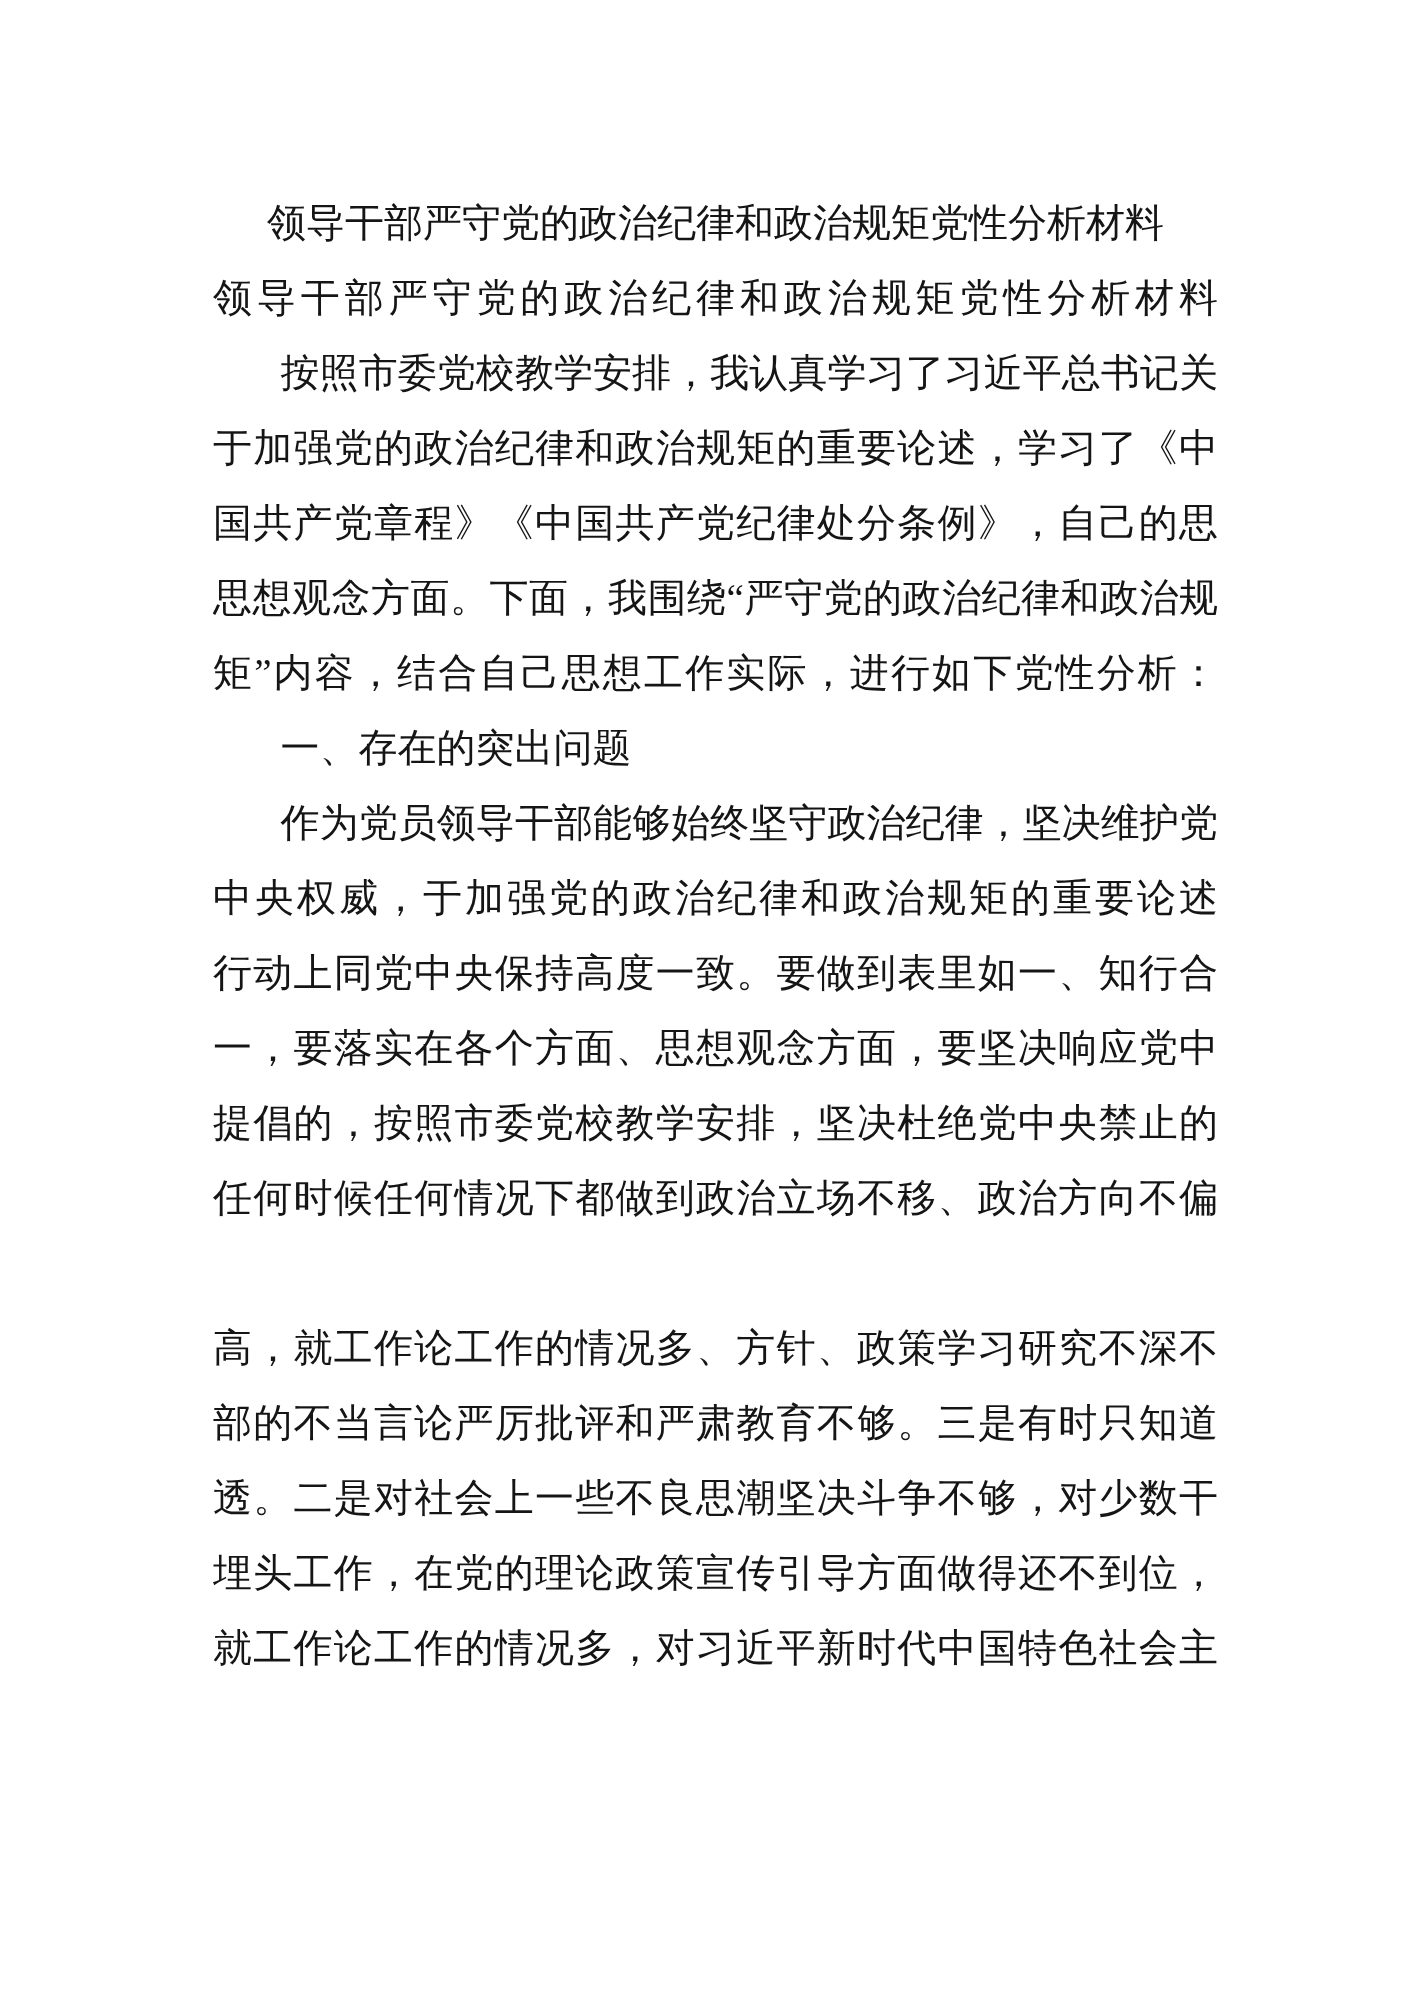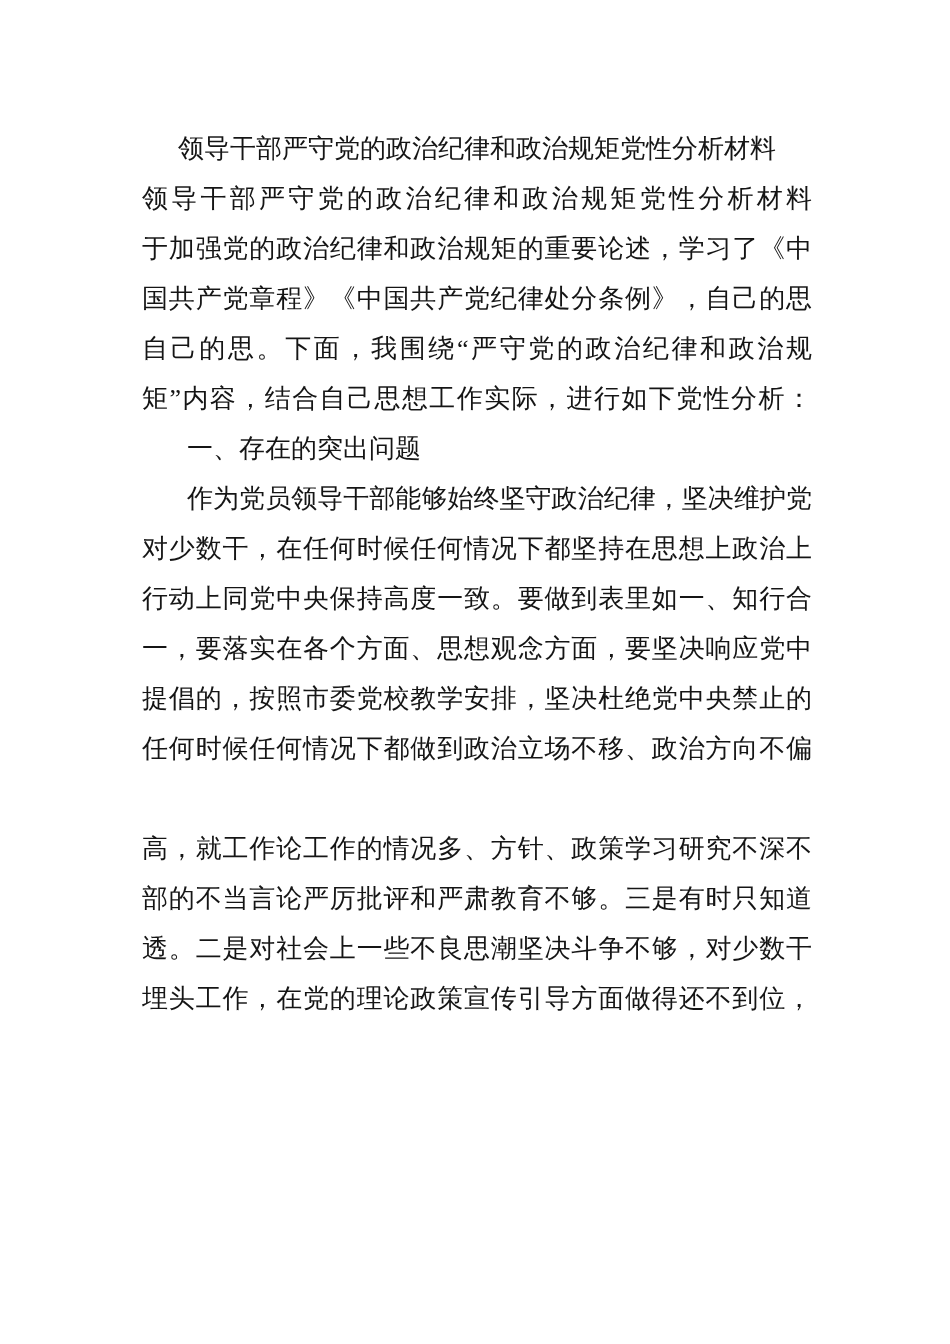--- a/index.html
+++ b/index.html
@@ -46,30 +46,32 @@
     
   }
 </style>
 </head>
 <body>
 
 <div class="page">
   <div class="doc" aria-label="领导干部严守党的政治纪律和政治规矩党性分析材料">
       <div class="line center">领导干部严守党的政治纪律和政治规矩党性分析材料</div>
       <div class="line fill">领导干部严守党的政治纪律和政治规矩党性分析材料</div>
+      <div class="line fill" style="text-indent: 45px;">按照市委党校教学安排，我认真学习了习近平总书记关</div>
       <div class="line fill">于加强党的政治纪律和政治规矩的重要论述，学习了《中</div>
       <div class="line fill">国共产党章程》《中国共产党纪律处分条例》，自己的思</div>
-      <div class="line fill">自己的思。下面，我围绕“严守党的政治纪律和政治规</div>
+      <div class="line fill">思想观念方面。下面，我围绕“严守党的政治纪律和政治规</div>
       <div class="line fill">矩”内容，结合自己思想工作实际，进行如下党性分析：</div>
       <div class="line left" style="text-indent: 45px;">一、存在的突出问题</div>
       <div class="line fill" style="text-indent: 45px;">作为党员领导干部能够始终坚守政治纪律，坚决维护党</div>
-      <div class="line fill">对少数干，在任何时候任何情况下都坚持在思想上政治上</div>
+      <div class="line fill">中央权威，于加强党的政治纪律和政治规矩的重要论述</div>
       <div class="line fill">行动上同党中央保持高度一致。要做到表里如一、知行合</div>
       <div class="line fill">一，要落实在各个方面、思想观念方面，要坚决响应党中央</div>
       <div class="line fill">提倡的，按照市委党校教学安排，坚决杜绝党中央禁止的</div>
       <div class="line fill">任何时候任何情况下都做到政治立场不移、政治方向不偏</div>
       <div class="line blank"></div>
       <div class="line fill">高，就工作论工作的情况多、方针、政策学习研究不深不</div>
       <div class="line fill">部的不当言论严厉批评和严肃教育不够。三是有时只知道</div>
       <div class="line fill">透。二是对社会上一些不良思潮坚决斗争不够，对少数干</div>
       <div class="line fill">埋头工作，在党的理论政策宣传引导方面做得还不到位，</div>
+      <div class="line fill">就工作论工作的情况多，对习近平新时代中国特色社会主</div>
     </div>
 </div>
 
 </body></html>

